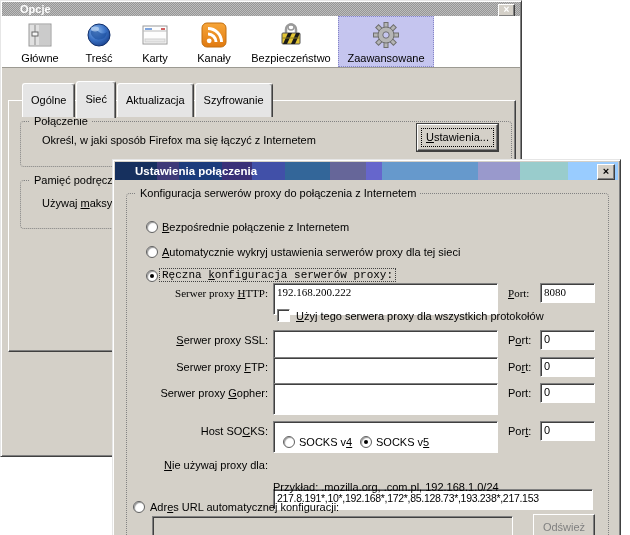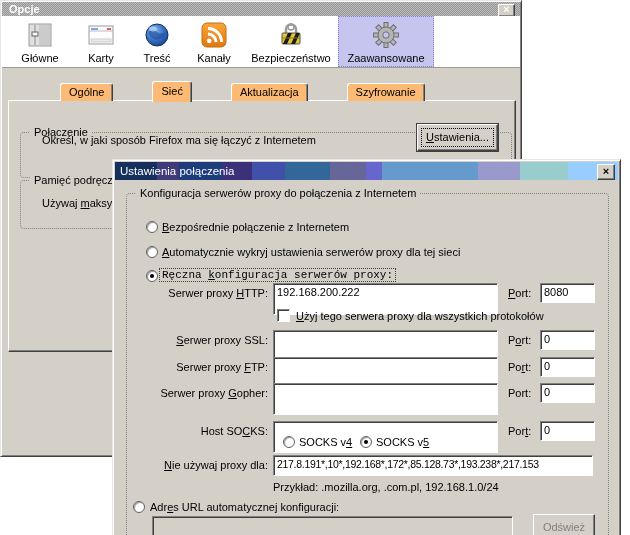--- a/index.html
+++ b/index.html
@@ -12,54 +12,54 @@
   .groupbox{position:absolute;border:1px dotted #828282;border-radius:4px;}
   .groupbox>.gb-label{position:absolute;top:-8px;left:9px;background:#d4d0c8;padding:0 4px;line-height:14px;white-space:nowrap;}
   .ak{text-decoration:underline;}
   .txt{position:absolute;white-space:nowrap;}
   
   #optwin{position:absolute;left:0;top:0;width:522px;height:457px;background:#d4d0c8;z-index:1;}
   #optwin .edge,#dlg .edge{position:absolute;inset:0;border:1px solid;border-color:#e6e6e6 #404040 #404040 #e6e6e6;
     box-shadow:inset 1px 1px 0 #ffffff,inset -1px -1px 0 #808080;pointer-events:none;z-index:60;}
   #opt-titlebar{position:absolute;left:2px;top:2px;width:518px;height:14px;
     background:#a9a9a9;background-image:conic-gradient(#969696 25%,#bdbdbd 0 50%,#969696 0 75%,#bdbdbd 0);
-    background-size:2px 2px;color:#fff;font-weight:bold;line-height:14px;padding-left:7px;box-sizing:border-box;}
+    background-size:2px 2px;color:#fff;font-weight:bold;line-height:14px;padding-left:18px;box-sizing:border-box;}
   .closebtn{position:absolute;background:#d4d0c8;border:1px solid;border-color:#ffffff #404040 #404040 #ffffff;
     box-shadow:inset -1px -1px 0 #808080;text-align:center;font-weight:bold;cursor:default;}
   #opt-close{right:5px;top:2px;width:15px;height:11px;font-size:10px;line-height:10px;}
   #toolbar{position:absolute;left:2px;top:16px;width:518px;height:52px;background:#ffffff;
     border-bottom:1px solid #9c9a92;display:flex;align-items:stretch;padding-left:6px;box-sizing:border-box;}
   .tb-item{display:flex;flex-direction:column;align-items:center;justify-content:flex-end;padding:2px 0 3px;}
   .tb-item .ic{width:32px;height:32px;margin-bottom:1px;}
   .tb-item.selected{background:#c5c5ef;outline:1px dotted #8585c8;outline-offset:-1px;}
   
   #tabs{position:absolute;left:22px;top:81px;display:flex;align-items:flex-end;z-index:3;}
-  .tab{height:17px;line-height:17px;padding:0 8px;background:#fdba74;border:1px solid;
+  .tab{height:17px;line-height:17px;padding:8px 8px;background:#e5e5e5;border:1px solid;
     border-color:#ffffff #404040 #d4d0c8 #ffffff;border-bottom:none;border-radius:3px 3px 0 0;
-    box-shadow:inset -1px 0 0 #808080;margin-right:1px;margin-left:38px;}
+    box-shadow:inset -1px 0 0 #808080;margin-right:1px;}
   .tab.active{height:20px;line-height:19px;margin-bottom:-1px;position:relative;z-index:4;text-align:right;}
   #tabpanel{position:absolute;left:8px;top:100px;width:506px;height:250px;background:#d4d0c8;
     border:1px solid;border-color:#ffffff #404040 #404040 #ffffff;box-shadow:inset -1px -1px 0 #808080;}
   
   .pushbtn{position:absolute;background:#d4d0c8;border:1px solid;border-color:#ffffff #404040 #404040 #ffffff;
     box-shadow:inset -1px -1px 0 #808080;text-align:center;}
   .pushbtn.default{box-shadow:inset -1px -1px 0 #808080,0 0 0 1px #404040;}
   .pushbtn.focus::after{content:"";position:absolute;inset:3px;border:1px dotted #000;}
   .pushbtn.disabled{color:#808080;}
   
   .radio{position:absolute;width:12px;height:12px;border-radius:50%;background:#fff;
     border:1px solid #606060;box-shadow:inset 1px 1px 1px #9a9a9a;box-sizing:border-box;}
   .radio.on::after{content:"";position:absolute;left:3px;top:3px;width:4px;height:4px;border-radius:50%;background:#000;}
   .checkbox{position:absolute;width:13px;height:13px;background:#fff;border:1px solid;
     border-color:#808080 #ffffff #ffffff #808080;box-shadow:inset 1px 1px 0 #404040;box-sizing:border-box;}
   .focusdotted{border:1px dotted #404040;padding:0 2px;margin:-1px -3px;font-family:Liberation Mono, monospace;}
   
   #dlg{position:absolute;left:112px;top:159px;width:509px;height:380px;background:#d4d0c8;z-index:10;}
-  #dlg-titlebar{position:absolute;left:3px;top:3px;width:503px;height:18px;color:#fff;font-weight:normal;
-    font-size:11.5px;line-height:18px;padding-left:5px;box-sizing:border-box;
+  #dlg-titlebar{position:absolute;left:3px;top:3px;width:503px;height:18px;color:#fff;font-weight:bold;
+    font-size:11.5px;line-height:18px;padding-left:20px;box-sizing:border-box;
     background:linear-gradient(to right,
       #16305e 0 42px,#3f3a78 42px 64px,#1c3c7c 64px 107px,#3a3178 107px 137px,#4150a8 137px 170px,
       #336699 170px 215px,#666699 215px 251px,#6666cc 251px 267px,#6699cc 267px 363px,
       #9999cc 363px 405px,#99cccc 405px 453px,#99ccff 453px 503px);}
   #dlg-close{right:6px;top:5px;width:16px;height:14px;font-size:11px;line-height:12px;}
   .prow{position:absolute;left:0;width:495px;height:22px;}
   .prow .lbl{position:absolute;left:0;top:4px;width:156px;text-align:right;white-space:nowrap;}
   .prow .fld{position:absolute;left:161px;top:0;width:225px;height:32px;box-sizing:border-box;line-height:16px;padding-left:3px;}
   .prow .plbl{position:absolute;left:396px;top:4px;white-space:nowrap;}
   .prow .pfld{position:absolute;left:428px;top:0;width:55px;height:20px;box-sizing:border-box;line-height:16px;padding-left:3px;}
@@ -82,48 +82,48 @@
         <span class="ic">
           <svg width="32" height="32" viewBox="0 0 32 32">
               <rect x="5" y="5" width="22" height="22" fill="#e0e0e0" stroke="#9a9a9a"></rect>
               <rect x="15" y="6" width="11" height="20" fill="#cbcbcb"></rect>
               <line x1="11" y1="6" x2="11" y2="26" stroke="#8a8a8a"></line>
               <rect x="8" y="13" width="6" height="4" fill="#f4f4f4" stroke="#666"></rect>
             </svg>
         </span>
         <span>Główne</span>
       </div>
-      <div class="tb-item" style="width:58px">
-        <span class="ic">
-          <svg width="32" height="32" viewBox="0 0 32 32">
-              <rect x="4" y="7" width="24" height="18" fill="#fdfdfd" stroke="#9a9a9a"></rect>
-              <line x1="4" y1="12" x2="28" y2="12" stroke="#bbb"></line>
-              <rect x="6" y="9" width="7" height="2" fill="#7fa5dd"></rect>
-              <rect x="22" y="9" width="4" height="2" fill="#d06060"></rect>
-              <rect x="6" y="20" width="20" height="3" fill="#e8e8e8" stroke="#cfcfcf"></rect>
-            </svg>
-        </span>
-        <span>Karty</span>
-      </div>
       <div class="tb-item" style="width:54px">
         <span class="ic">
           <svg width="32" height="32" viewBox="0 0 32 32">
               <defs>
                 <radialGradient id="gl" cx="38%" cy="32%" r="75%">
                   <stop offset="0%" stop-color="#8fbbef"></stop>
                   <stop offset="55%" stop-color="#3a71c4"></stop>
                   <stop offset="100%" stop-color="#173f8a"></stop>
                 </radialGradient>
               </defs>
               <circle cx="16" cy="16" r="11" fill="url(#gl)" stroke="#12306b"></circle>
               <path d="M8 12 q5 -3 8 1 q4 3 8 0 q-1 6 -5 7 q-6 2 -9 -2 q-3 -3 -2 -6z" fill="#1c4e9c" opacity="0.65"></path>
               <ellipse cx="12" cy="10" rx="4" ry="2.4" fill="#bcd6f4" opacity="0.7"></ellipse>
             </svg>
         </span>
         <span>Treść</span>
+      </div>
+      <div class="tb-item" style="width:58px">
+        <span class="ic">
+          <svg width="32" height="32" viewBox="0 0 32 32">
+              <rect x="4" y="7" width="24" height="18" fill="#fdfdfd" stroke="#9a9a9a"></rect>
+              <line x1="4" y1="12" x2="28" y2="12" stroke="#bbb"></line>
+              <rect x="6" y="9" width="7" height="2" fill="#7fa5dd"></rect>
+              <rect x="22" y="9" width="4" height="2" fill="#d06060"></rect>
+              <rect x="6" y="20" width="20" height="3" fill="#e8e8e8" stroke="#cfcfcf"></rect>
+            </svg>
+        </span>
+        <span>Karty</span>
       </div>
       <div class="tb-item" style="width:60px">
         <span class="ic">
           <svg width="32" height="32" viewBox="0 0 32 32">
               <defs>
                 <linearGradient id="rs" x1="0" y1="0" x2="0" y2="1">
                   <stop offset="0%" stop-color="#f7a63a"></stop>
                   <stop offset="100%" stop-color="#e0790f"></stop>
                 </linearGradient>
               </defs>
@@ -175,21 +175,21 @@
     </div>
 
     <div id="tabs">
       <div class="tab">Ogólne</div>
       <div class="tab active">Sieć</div>
       <div class="tab">Aktualizacja</div>
       <div class="tab">Szyfrowanie</div>
     </div>
     <div id="tabpanel"></div>
 
-    <div class="groupbox" style="left:20px;top:132px;width:490px;height:44px;text-align:center;">
+    <div class="groupbox" style="left:20px;top:121px;width:490px;height:44px;text-align:center;">
       <span class="gb-label">Połączenie</span>
     </div>
     <div class="txt" style="left:42px;top:134px;">Określ, w jaki sposób Firefox ma się łączyć z Internetem</div>
     <div class="pushbtn default focus" style="left:417px;top:124px;width:79px;height:25px;line-height:24px;">
       <span></span><span class="ak">U</span><span>stawienia...</span>
     </div>
 
     <div class="groupbox" style="left:20px;top:180px;width:490px;height:47px;">
       <span class="gb-label">Pamięć podręcz</span>
     </div>
@@ -222,21 +222,21 @@
         <span></span><span class="ak">A</span><span>utomatycznie wykryj ustawienia serwerów proxy dla tej sieci</span>
       </div>
     </div>
     <div>
       <span class="radio on" style="left:34px;top:111px;"></span>
       <div class="txt focusdotted" style="left:50px;top:110px;">
         <span>Ręczna </span><span class="ak">k</span><span>onfiguracja serwerów proxy:</span>
       </div>
     </div>
 
-    <div class="prow" style="top:124px;">
+    <div class="prow" style="top:124px;font-family:Liberation Serif, serif;">
       <div class="lbl"><span>Serwer proxy </span><span class="ak">H</span><span>TTP:</span></div>
       <div class="fld sunken">192.168.200.222</div>
       <div class="plbl"><span></span><span class="ak">P</span><span>ort:</span></div>
       <div class="pfld sunken">8080</div>
     </div>
 
     <div>
       <span class="checkbox" style="left:165px;top:150px;"></span>
       <div class="txt" style="left:184px;top:151px;">
         <span></span><span class="ak">U</span><span>żyj tego serwera proxy dla wszystkich protokołów</span>
@@ -279,21 +279,21 @@
     </div>
     <div>
       <span class="radio on" style="left:248px;top:277px;"></span>
       <div class="txt" style="left:264px;top:277px;">
         <span>SOCKS v</span><span class="ak">5</span><span></span>
       </div>
     </div>
 
     <div class="prow" style="top:296px;">
       <div class="lbl"><span></span><span class="ak">N</span><span>ie używaj proxy dla:</span></div>
-      <div class="fld sunken" style="width:320px;height:21px;font-size:10.5px;letter-spacing:-0.3px;line-height:17px;overflow:hidden;">217.8.191*,10*,192.168*,172*,85.128.73*,193.238*,217.153</div>
+      <div class="fld sunken" style="width:320px;height:21px;font-size:10.5px;letter-spacing:-0.3px;line-height:17px;overflow:hidden;margin-top:34px;">217.8.191*,10*,192.168*,172*,85.128.73*,193.238*,217.153</div>
     </div>
     <div class="txt" style="left:161px;top:322px;">Przykład: .mozilla.org, .com.pl, 192.168.1.0/24</div>
 
     <div>
       <span class="radio" style="left:21px;top:342px;"></span>
       <div class="txt" style="left:38px;top:342px;">
         <span>Adr</span><span class="ak">e</span><span>s URL automatycznej konfiguracji:</span>
       </div>
     </div>
     <div class="sunken disabled" style="position:absolute;left:40px;top:357px;width:361px;height:22px;box-sizing:border-box;"></div>

